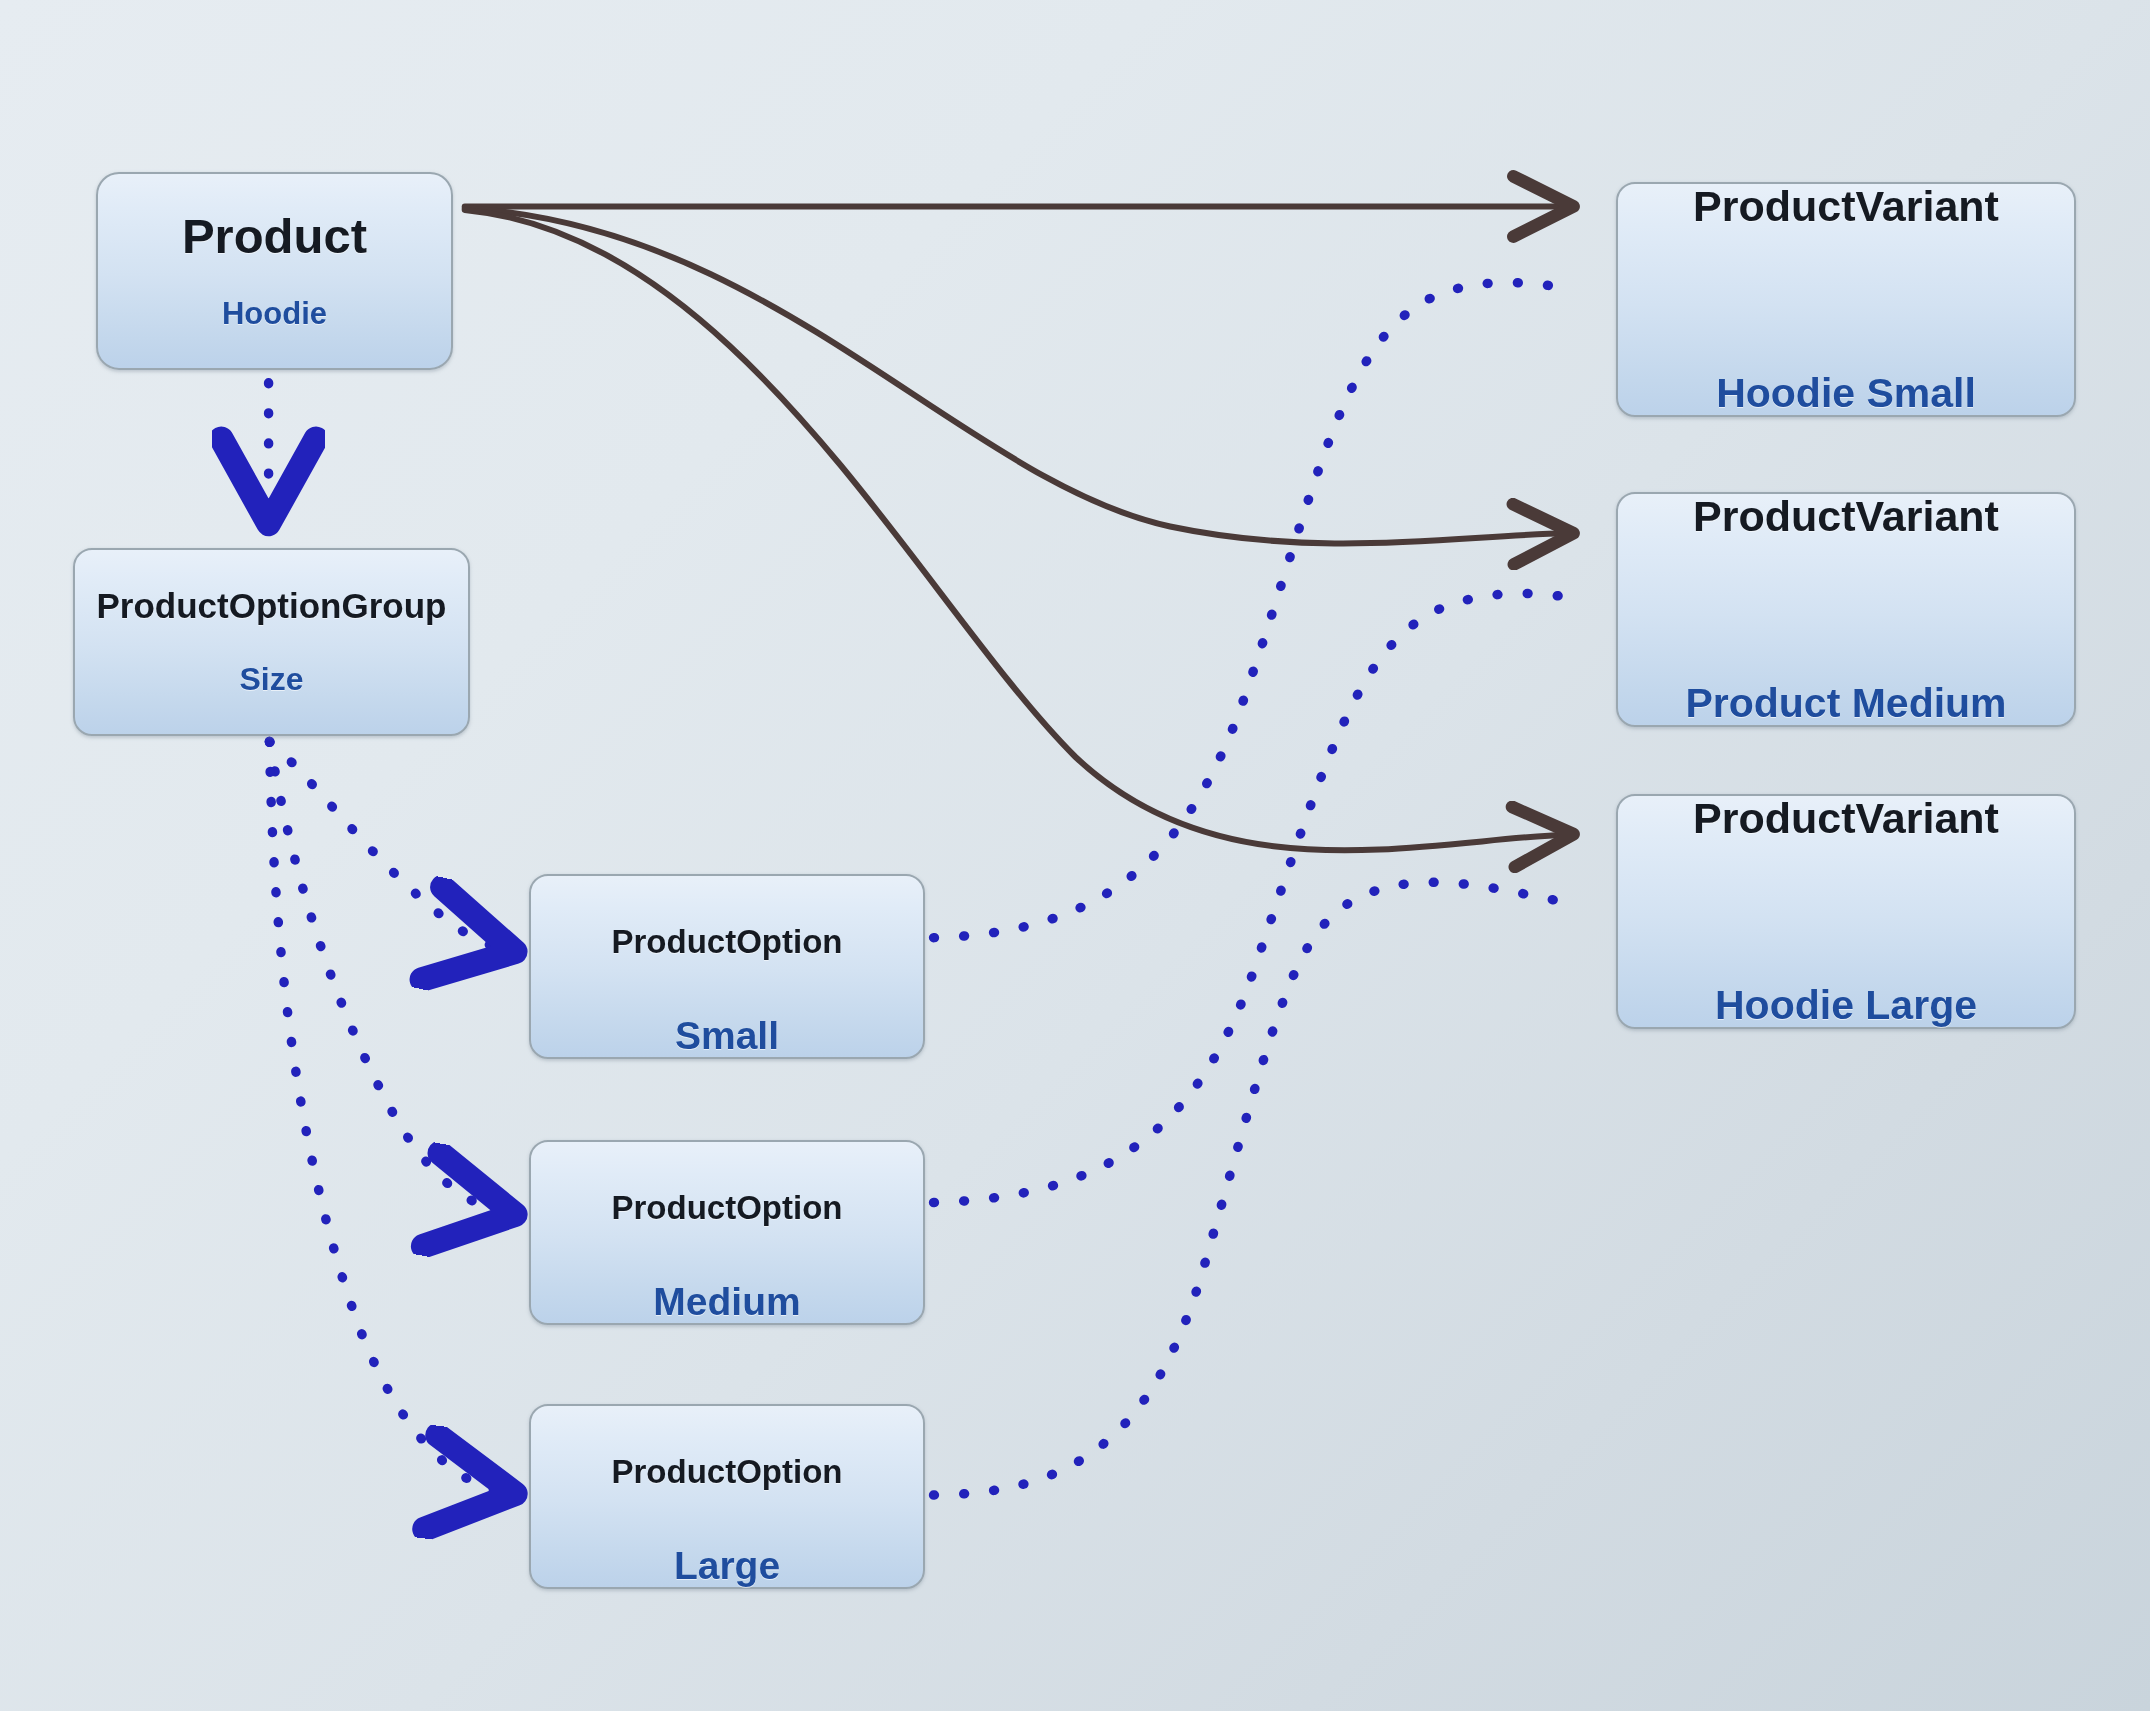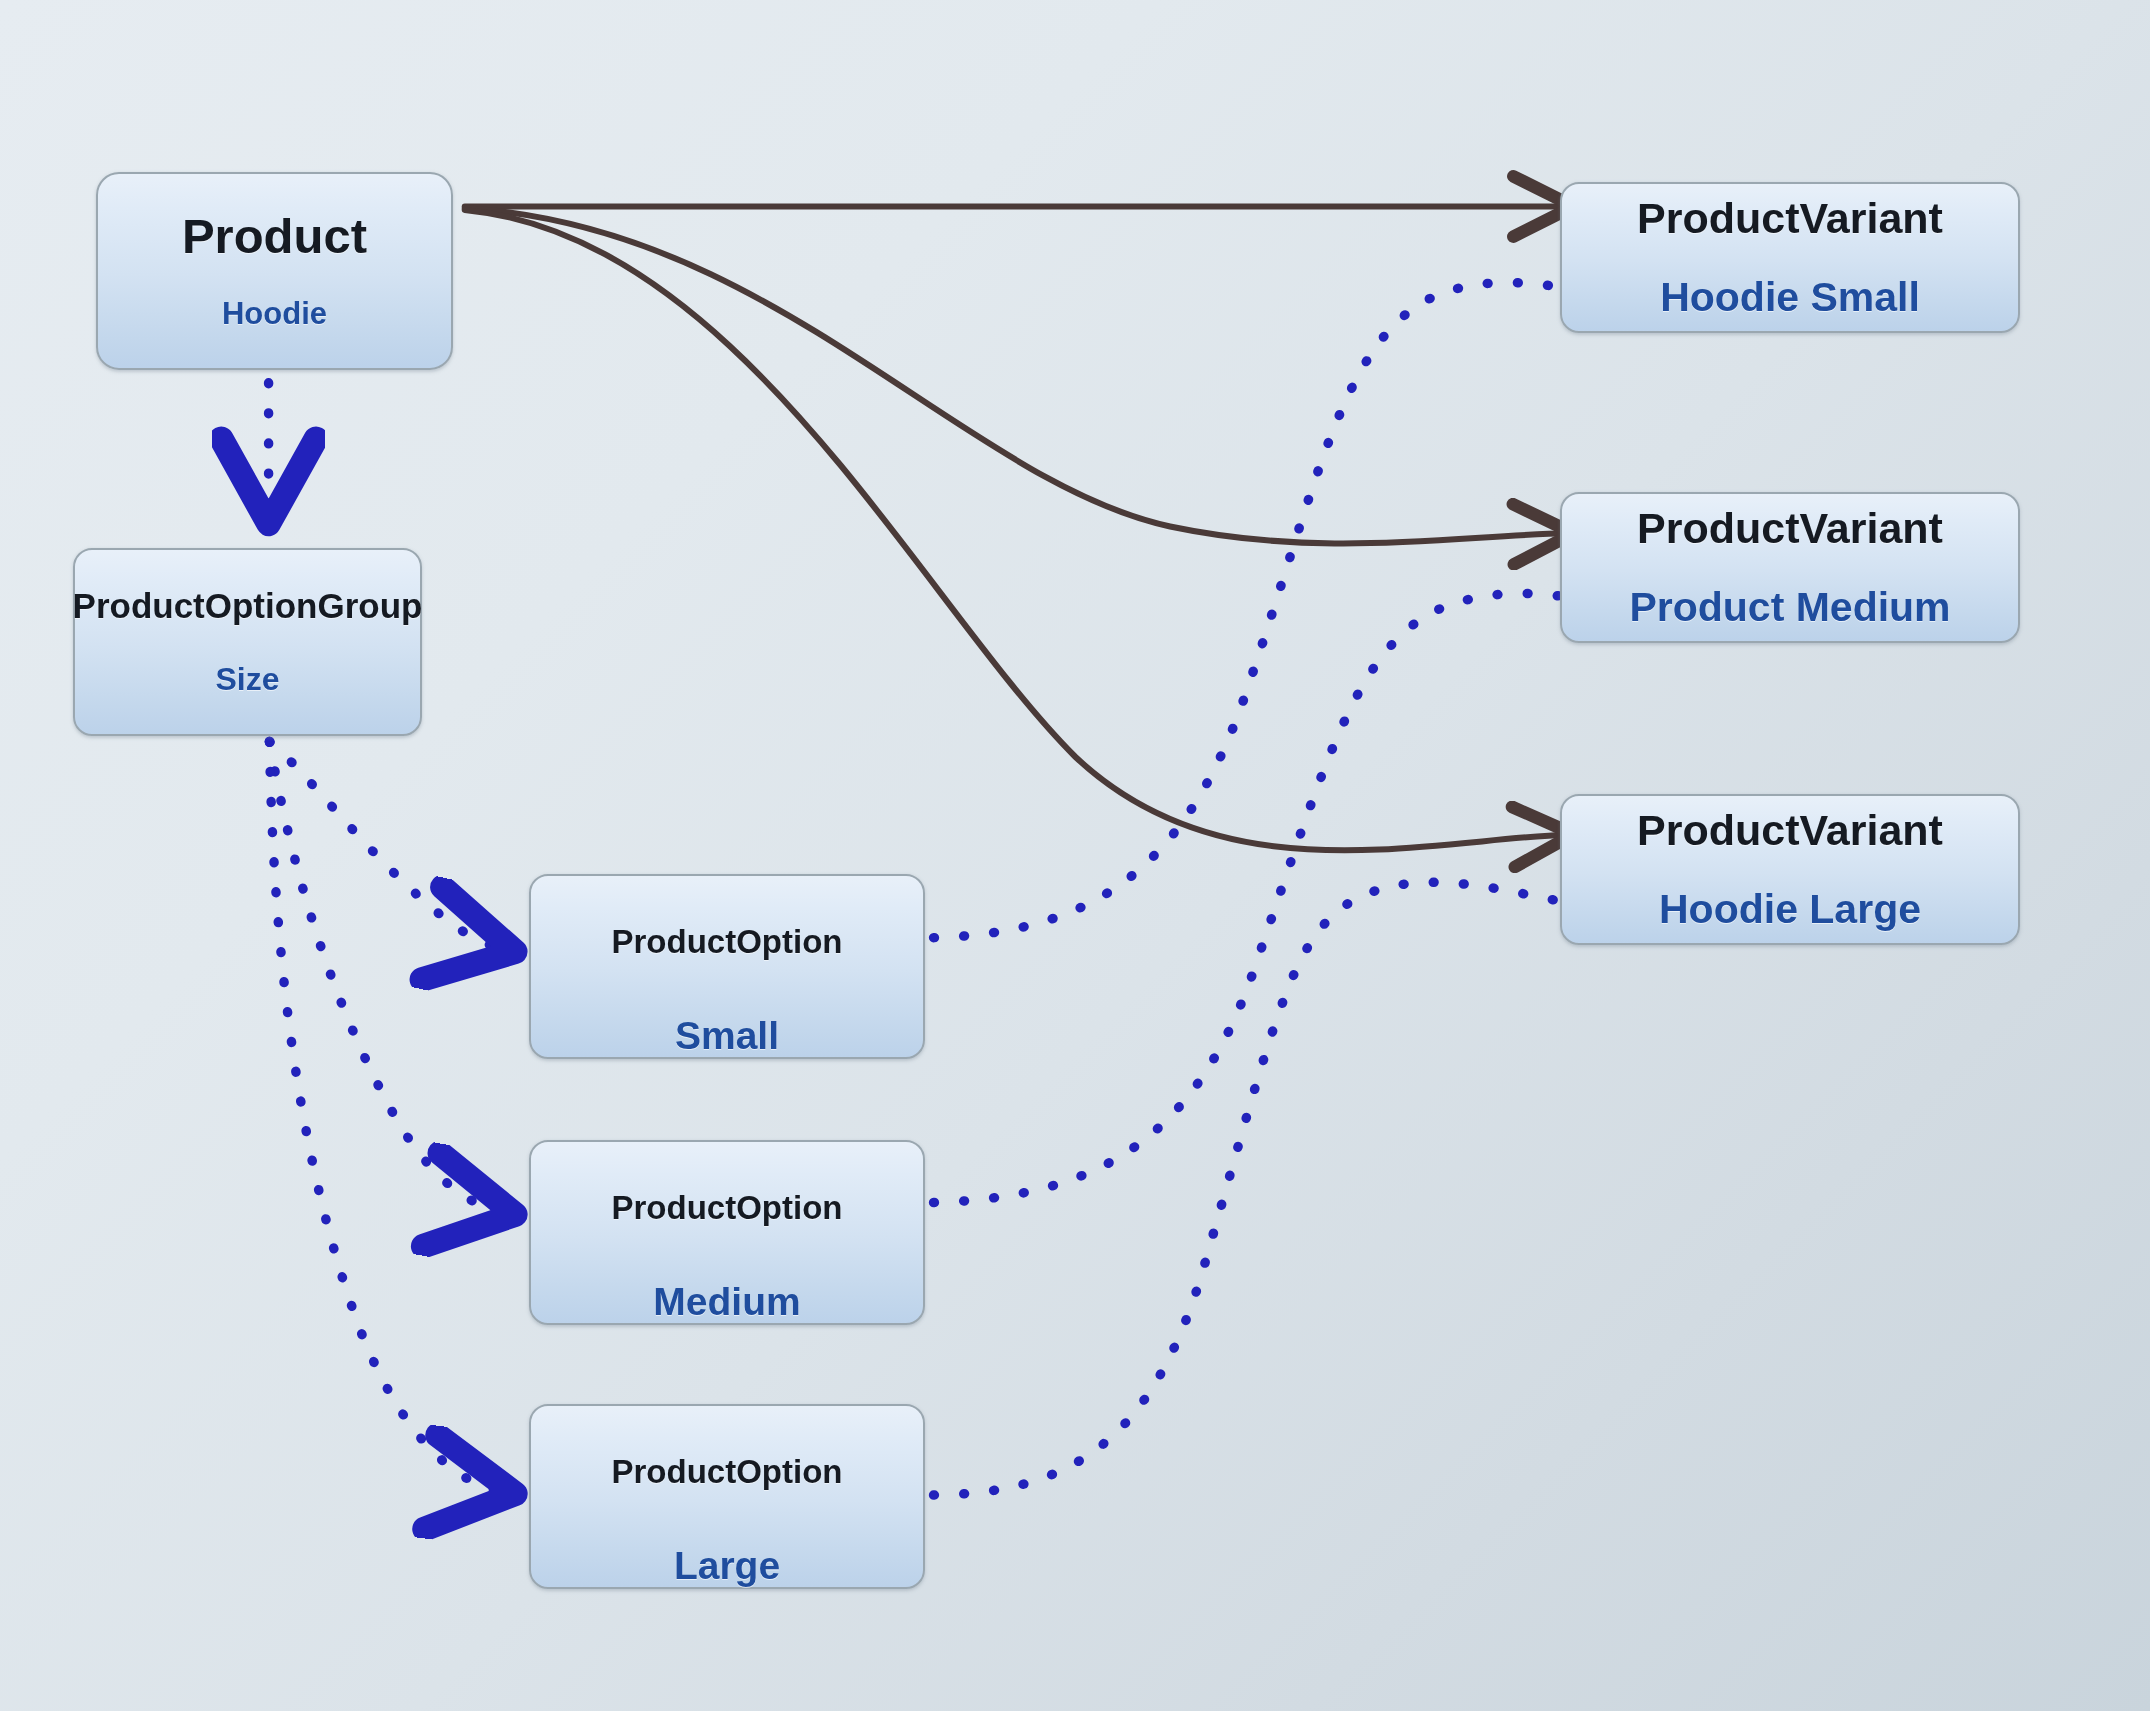--- a/index.html
+++ b/index.html
@@ -57,34 +57,34 @@
     line-height: 1.05;
     white-space: nowrap;
   }
 
   
   #node-product { left: 96px; top: 172px; width: 357px; height: 198px; border-radius: 23px; }
   #node-product .type  { font-size: 49px; margin-bottom: 36px; }
   #node-product .value { font-size: 31px; }
 
   
-  #node-option-group { left: 73px; top: 548px; width: 349px; height: 188px; }
+  #node-option-group { left: 73px; top: 548px; width: 397px; height: 188px; }
   #node-option-group .type  { font-size: 35px; margin-bottom: 38px; }
   #node-option-group .value { font-size: 32px; }
 
   
   .node-option { left: 529px; top: 0; width: 396px; height: 185px; justify-content: flex-end; }
   .node-option .type  { font-size: 33px; margin-bottom: 36px; }
   .node-option .value { font-size: 39px; margin-top: 20px; }
   #node-option-0 { top: 874px; }
   #node-option-1 { top: 1140px; }
   #node-option-2 { top: 1404px; }
 
   
-  .node-variant { left: 1560px; top: 0; width: 460px; height: 151px; }
+  .node-variant { left: 1616px; top: 0; width: 460px; height: 235px; justify-content: space-between; }
   .node-variant .type  { font-size: 43px; margin-bottom: 34px; }
   .node-variant .value { font-size: 41px; }
   #node-variant-0 { top: 182px; }
   #node-variant-1 { top: 492px; }
   #node-variant-2 { top: 794px; }
 </style>
 </head>
 <body>
 
 <div id="canvas">

